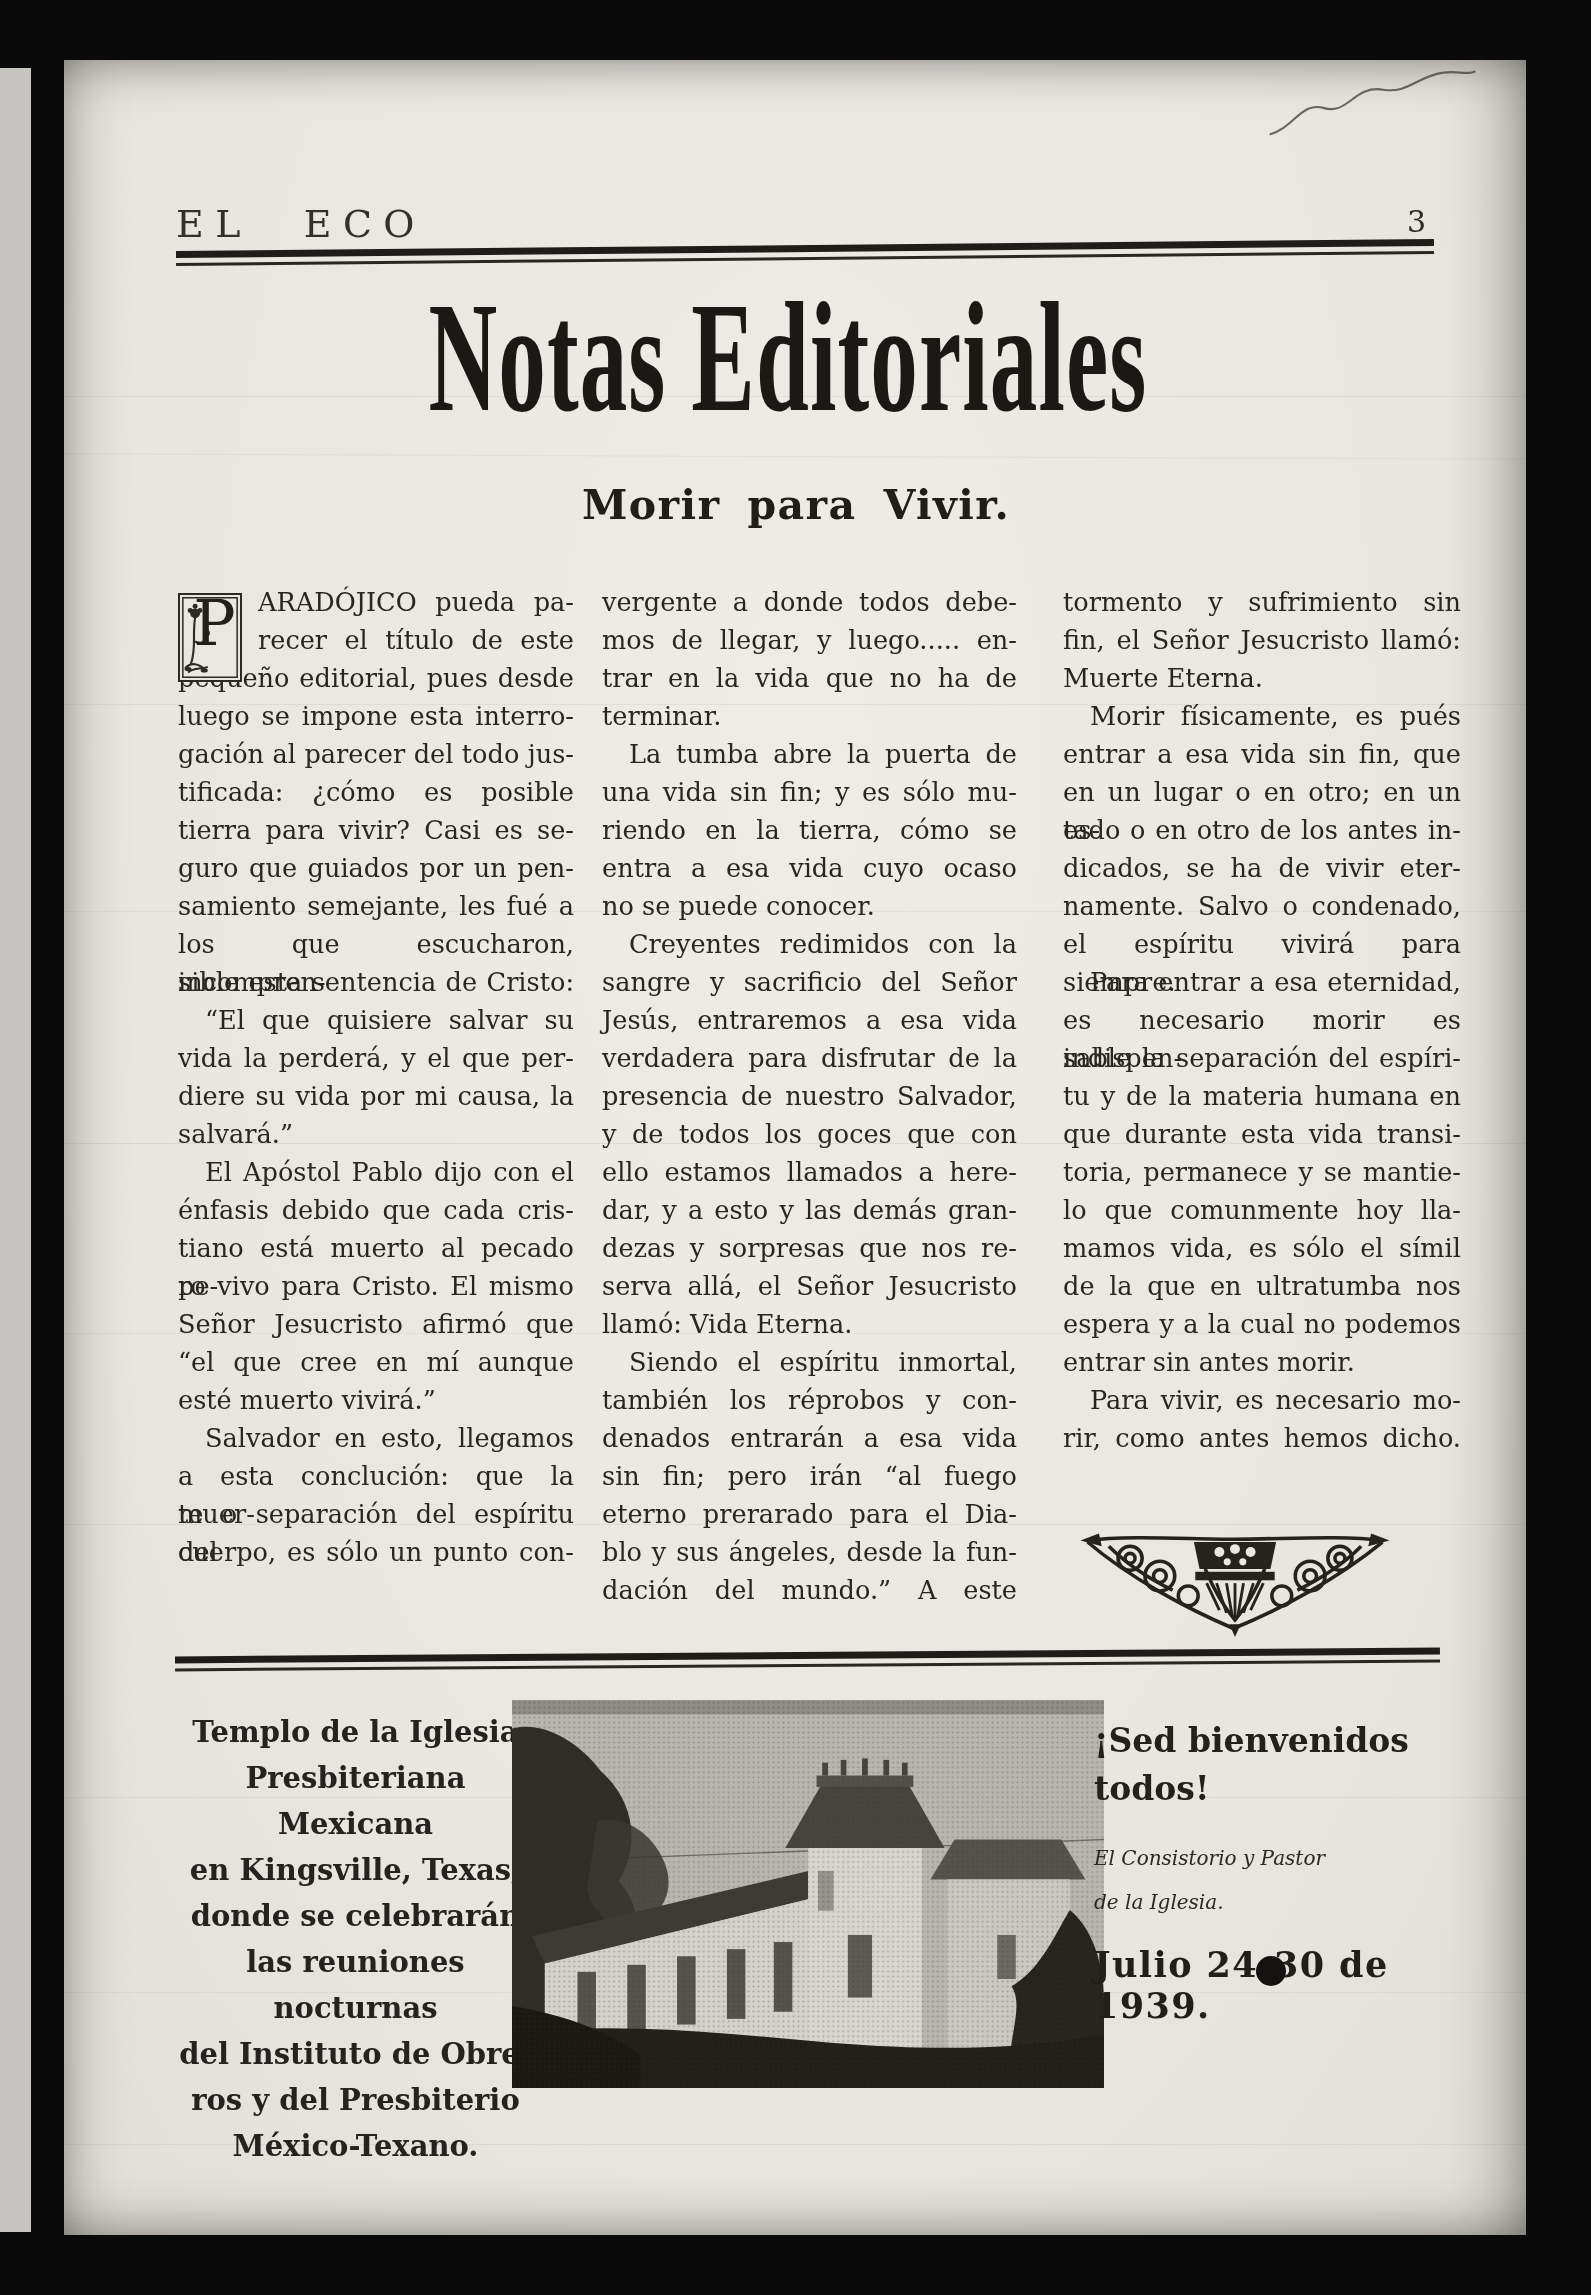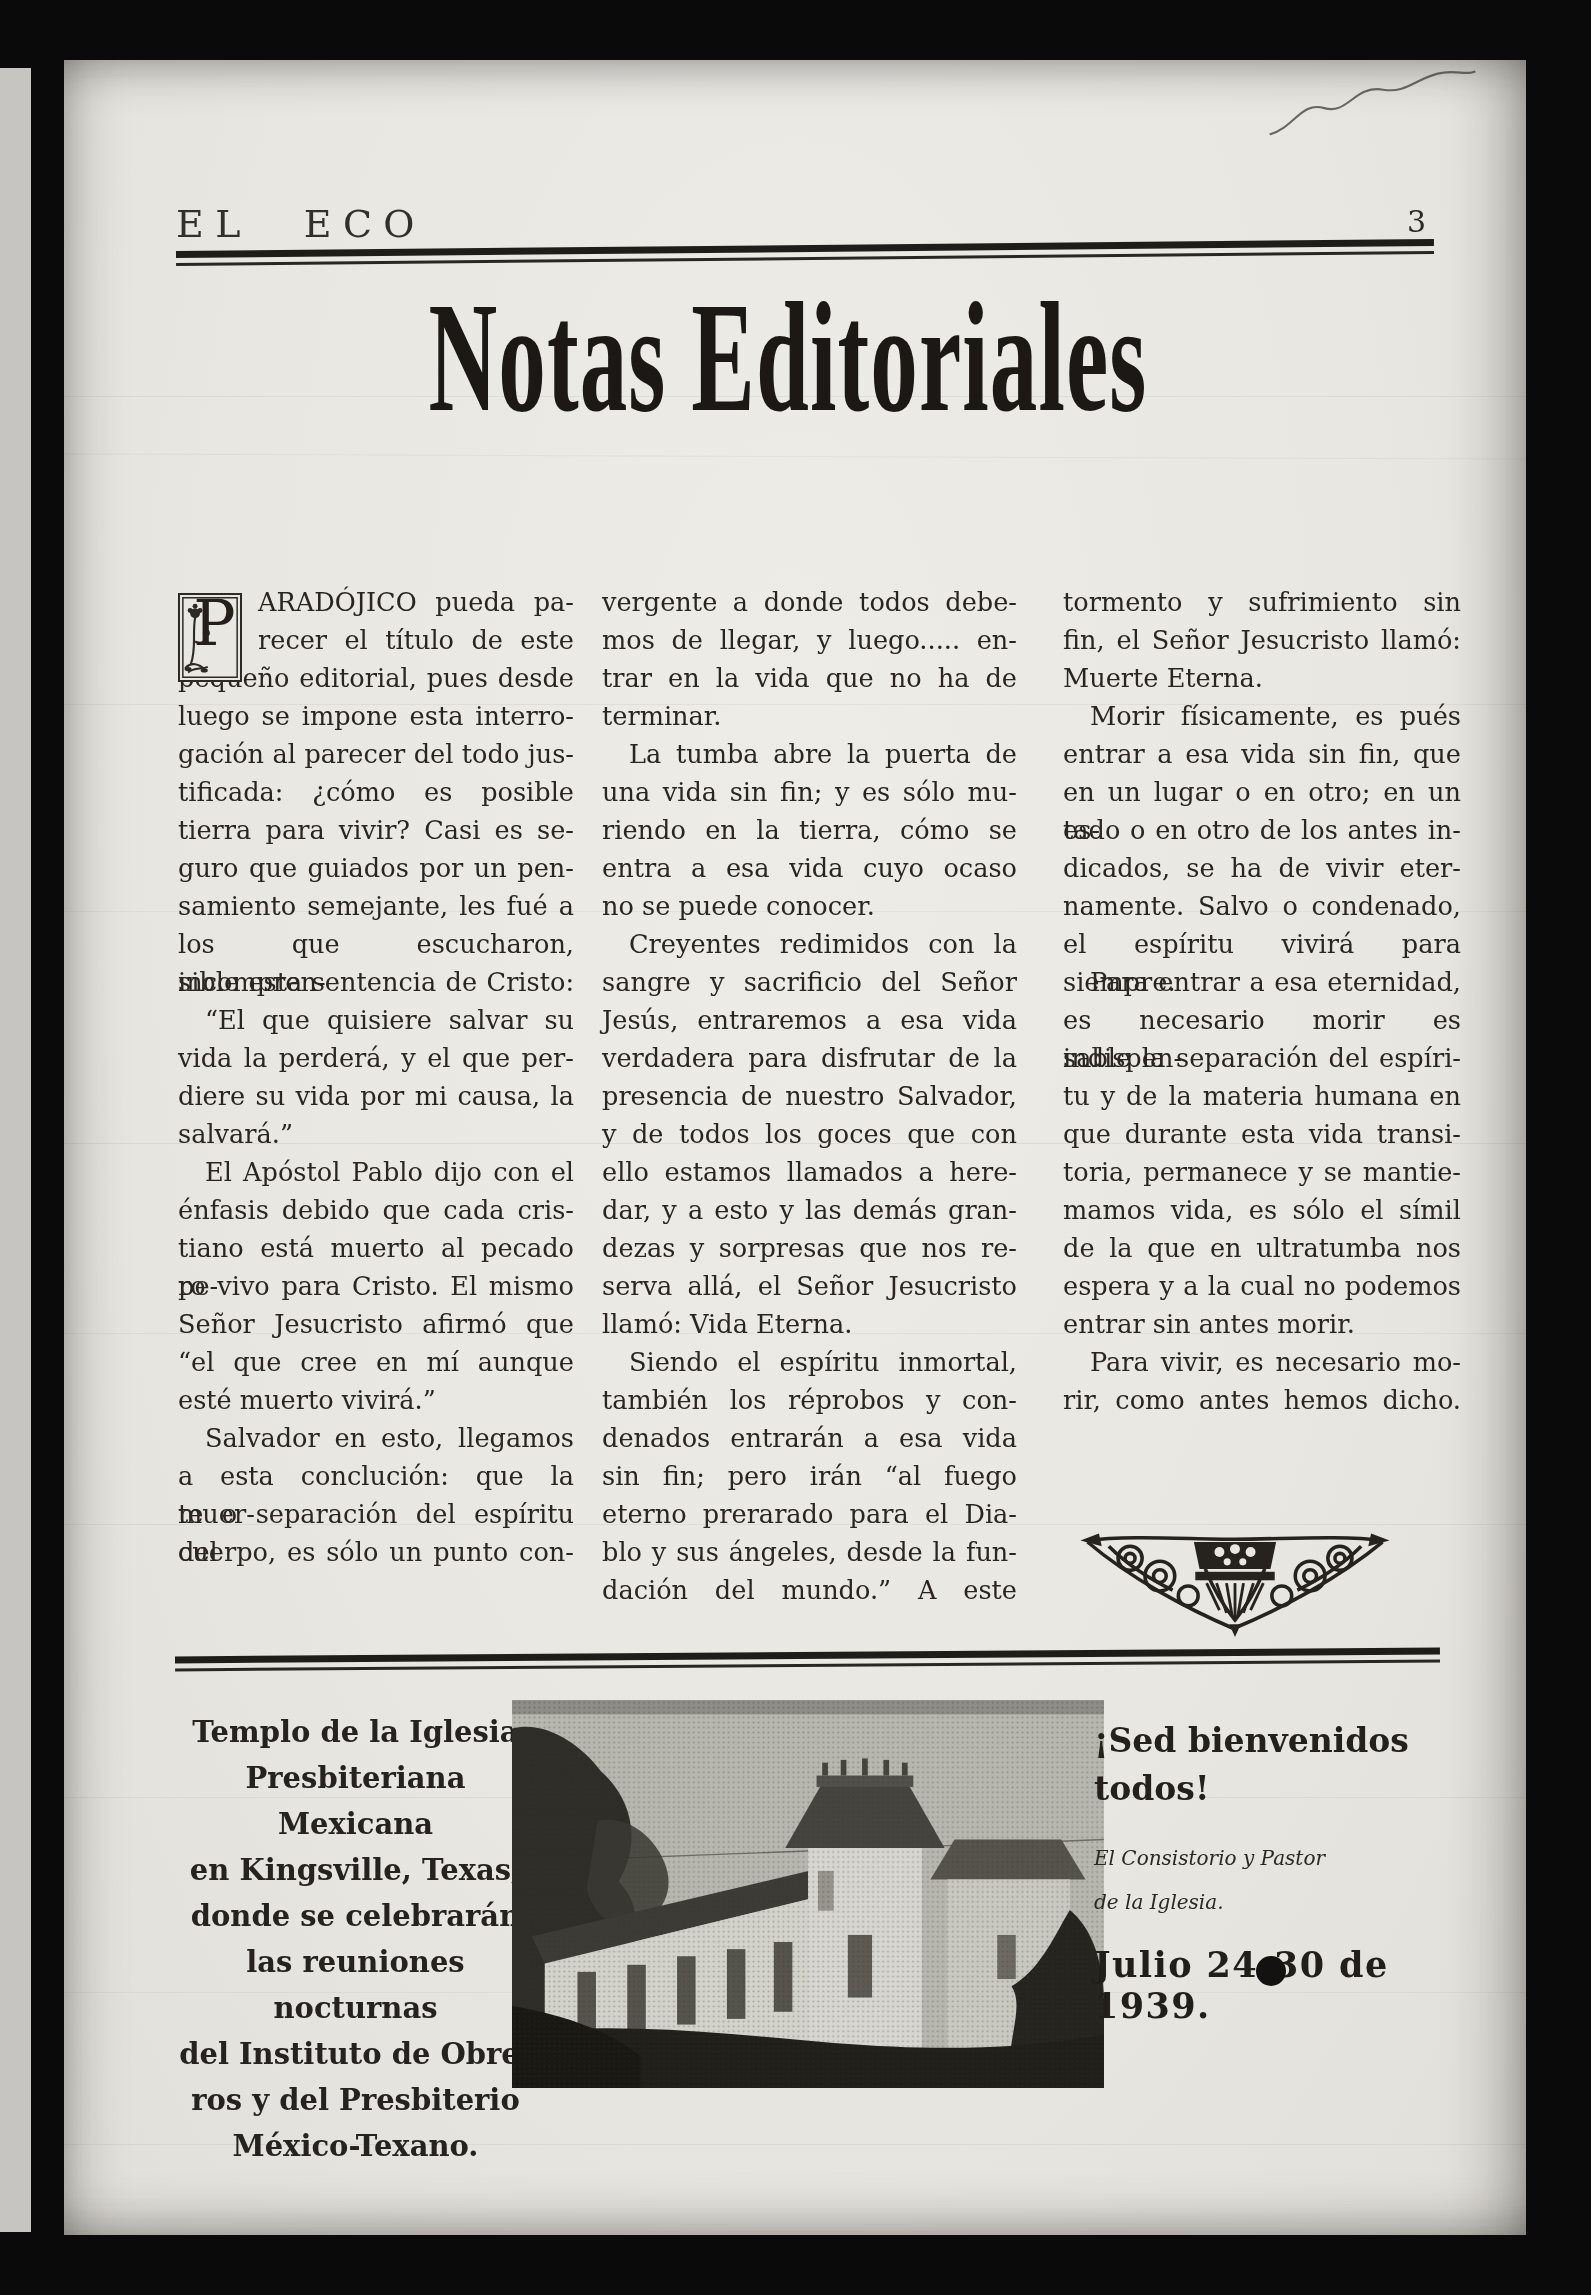--- a/index.html
+++ b/index.html
@@ -86,20 +86,21 @@
       <path d="M5,95 C40,85 50,48 82,58 C115,68 125,25 165,32 C200,38 215,12 250,8 C270,5 285,12 295,6" fill="none" stroke="#4a4640" stroke-width="3" opacity=".8"></path>
     </svg>
 
     <div class="masthead">EL ECO</div>
     <div class="pagenum">3</div>
     <div class="rule rule-header"></div>
 
     <div class="title-wrap">
       <span class="title">Notas Editoriales</span>
     </div>
+    <div class="subtitle">Morir para Vivir.</div>
 
     <div class="col col-0">
       <div class="dropcap">
         <svg width="31" height="78" viewBox="0 0 44 110">
           <g fill="none" stroke="#2d2925" stroke-width="3">
             <path d="M20,26 C16,50 22,70 14,92"></path>
             <path d="M20,60 C30,66 36,58 34,50"></path>
             <path d="M6,98 C14,88 26,92 34,100"></path>
             <path d="M10,104 C18,96 28,100 38,96"></path>
           </g>
@@ -202,20 +203,21 @@
           <div class="line">namente. Salvo o condenado,</div>
           <div class="line">el espíritu vivirá para siempre.</div>
         </div>
         <div class="para indent">
           <div class="line">Para entrar a esa eternidad,</div>
           <div class="line">es necesario morir es indispen-</div>
           <div class="line">sable la separación del espíri-</div>
           <div class="line">tu y de la materia humana en</div>
           <div class="line">que durante esta vida transi-</div>
           <div class="line">toria, permanece y se mantie-</div>
+          <div class="line">lo que comunmente hoy lla-</div>
           <div class="line">mamos vida, es sólo el símil</div>
           <div class="line">de la que en ultratumba nos</div>
           <div class="line">espera y a la cual no podemos</div>
           <div class="line flush">entrar sin antes morir.</div>
         </div>
         <div class="para indent">
           <div class="line">Para vivir, es necesario mo-</div>
           <div class="line">rir, como antes hemos dicho.</div>
         </div>
       </div>

